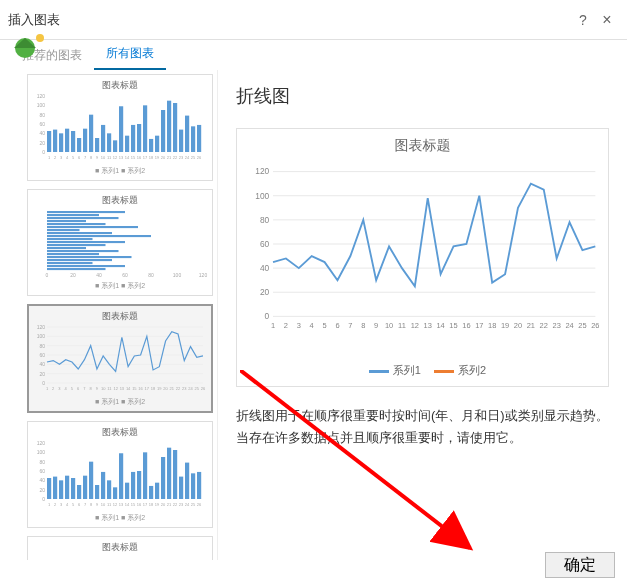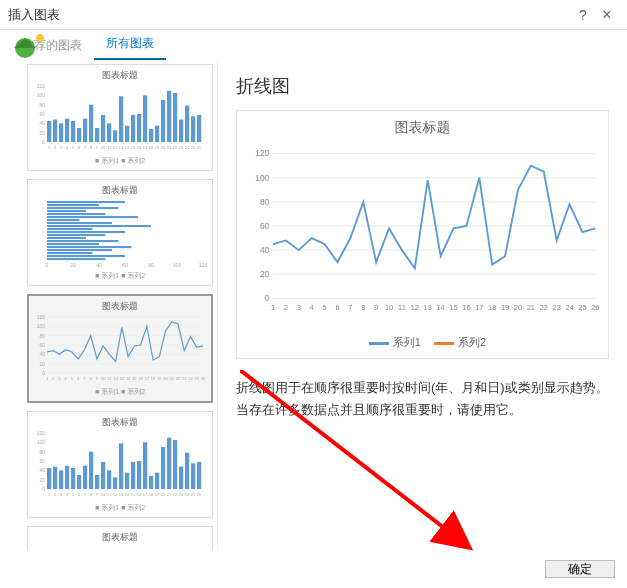--- a/index.html
+++ b/index.html
@@ -1,47 +1,47 @@
 <!DOCTYPE html>
 <html><head>
 <meta charset="utf-8">
 <style>
 * { box-sizing: border-box; margin: 0; padding: 0; }
 body { font-family: "Microsoft YaHei", Arial, sans-serif; font-size: 12px; background: #fff; width: 627px; height: 588px; overflow: hidden; position: relative; }
-.titlebar { height: 30px; display: flex; align-items: center; padding: 0 8px; border-bottom: 1px solid #e0e0e0; }
+.titlebar { height: 40px; display: flex; align-items: center; padding: 0 8px; border-bottom: 1px solid #e0e0e0; }
 .titlebar .title { flex: 1; font-size: 13px; color: #333; }
 .titlebar .help, .titlebar .close { width: 24px; text-align: center; cursor: pointer; color: #666; font-size: 14px; }
 .titlebar .close { font-size: 16px; }
 .tabs { height: 30px; display: flex; align-items: flex-end; padding: 0 10px; position: relative; }
 .tab { padding: 6px 12px; cursor: pointer; color: #999; font-size: 12px; }
 .tab.active { color: #0078d4; border-bottom: 2px solid #0369a1; }
 .watermark { position: absolute; left: 10px; top: 28px; z-index: 10; pointer-events: none; }
 .watermark .wm-icon { display: inline-block; width: 40px; height: 30px; vertical-align: middle; }
 .watermark .wm-text { display: inline-block; vertical-align: middle; }
 .watermark .wm-line1 { font-size: 18px; font-weight: bold; color: #52b043; font-style: italic; }
 .watermark .wm-line2 { font-size: 12px; color: #52b043; }
 .content { display: flex; height: 490px; padding-left: 23px; }
 .sidebar { width: 195px; height: 100%; overflow-y: auto; padding: 4px; border-right: 1px solid #eee; }
 .thumb { border: 1px solid #ddd; margin-bottom: 8px; padding: 4px; cursor: pointer; background: #fff; }
 .thumb.selected { border: 2px solid #999; background: #f4f4f4; }
 .thumb-title { text-align: center; font-size: 9px; color: #666; margin-bottom: 2px; }
 .thumb-chart { height: 70px; position: relative; }
 .thumb-legend { text-align: center; font-size: 7px; color: #999; margin-top: 2px; }
 .thumb svg { width: 100%; height: 100%; }
 .main { flex: 1; padding: 14px 18px; position: relative; }
-.main-title { font-size: 18px; color: #333; margin-bottom: 12px; }
+.main-title { font-size: 18px; color: #333; margin-bottom: 20px; }
 .chart-card { border: 1px solid #e0e0e0; padding: 8px; }
 .chart-title { text-align: center; color: #666; font-size: 14px; margin-bottom: 6px; }
 .chart-wrap { position: relative; height: 180px; }
 .chart-wrap svg { width: 100%; height: 100%; }
-.legend { text-align: center; margin-top: 12px; font-size: 11px; color: #666; }
+.legend { text-align: center; margin-top: 22px; font-size: 11px; color: #666; }
 .legend .swatch { display:inline-block; width:20px; height:3px; vertical-align:middle; margin: 0 4px 0 10px; }
 .desc { margin-top: 18px; font-size: 13px; color: #333; line-height: 1.7; }
 .footer { position: absolute; bottom: 10px; right: 12px; display: flex; gap: 10px; }
-.footer button { width: 70px; height: 18px; border: 1px solid #bbb; background: #f0f0f0; cursor: pointer; font-size: 12px; }
+.footer button { width: 70px; height: 26px; border: 1px solid #bbb; background: #f0f0f0; cursor: pointer; font-size: 16px; }
 .arrow { position: absolute; left: 240px; top: 370px; z-index: 20; pointer-events: none; }
 .sidebar::-webkit-scrollbar { width: 10px; }
 .sidebar::-webkit-scrollbar-thumb { background: #c0c0c0; }
 .sidebar::-webkit-scrollbar-track { background: #f0f0f0; }
 </style>
 </head>
 <body>
 
 <div class="titlebar">
   <span class="title">插入图表</span>

